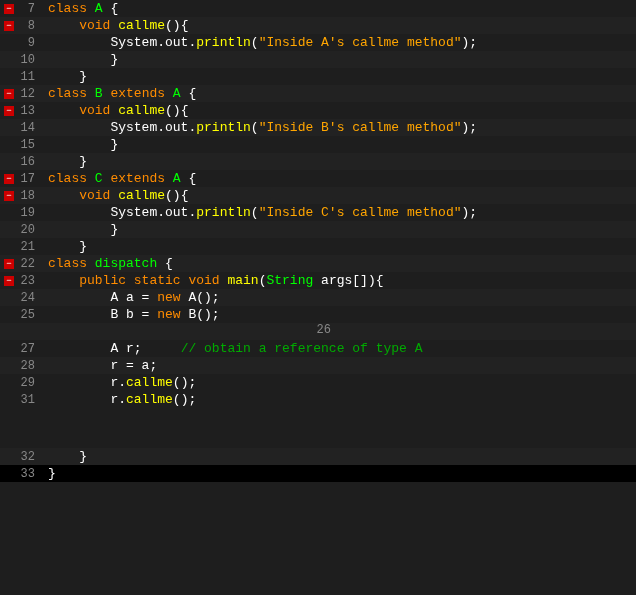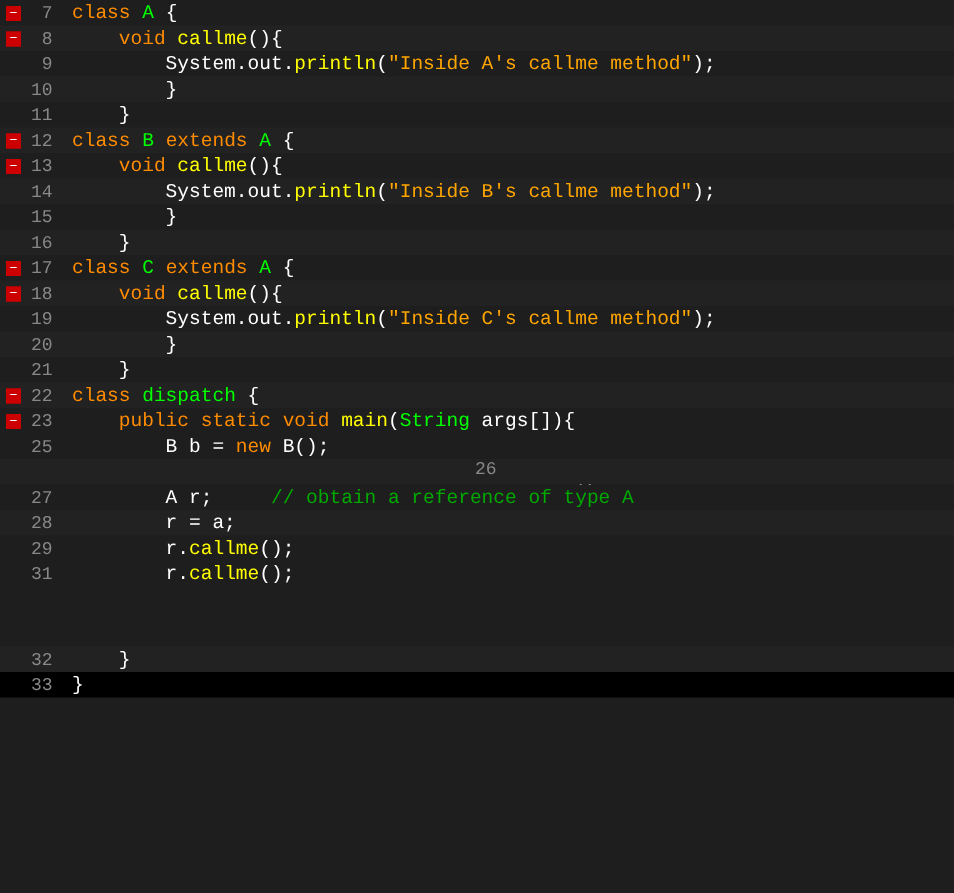--- a/index.html
+++ b/index.html
@@ -209,20 +209,27 @@
       </div>
       <span class="code-content"><span class="kw">class </span><span class="classname">dispatch </span><span class="brace">{</span></span>
     </div>
     <div class="code-line" style="background-color: rgb(30, 30, 30);">
       <div class="line-number-area">
         <span class="fold-icon-minus">−</span>
         <span class="line-num">23</span>
       </div>
       <span class="code-content"><span class="kw">    public static void </span><span class="method">main</span><span class="plain">(</span><span class="type">String</span><span class="plain"> args[]){</span></span>
     </div>
+    <div class="code-line" style="background-color: rgb(34, 34, 34);">
+      <div class="line-number-area">
+        <span style="display: inline-block; width: 13px;"></span>
+        <span class="line-num">24</span>
+      </div>
+      <span class="code-content"><span class="plain">        A a = </span><span class="kw">new </span><span class="plain">A();</span></span>
+    </div>
     <div class="code-line" style="background-color: rgb(30, 30, 30);">
       <div class="line-number-area">
         <span style="display: inline-block; width: 13px;"></span>
         <span class="line-num">25</span>
       </div>
       <span class="code-content"><span class="plain">        B b = </span><span class="kw">new </span><span class="plain">B();</span></span>
     </div>
     <div class="code-line" style="background-color: rgb(34, 34, 34); flex-direction: column;">
       <div class="line-number-area">
         <span style="display: inline-block; width: 13px;"></span>

